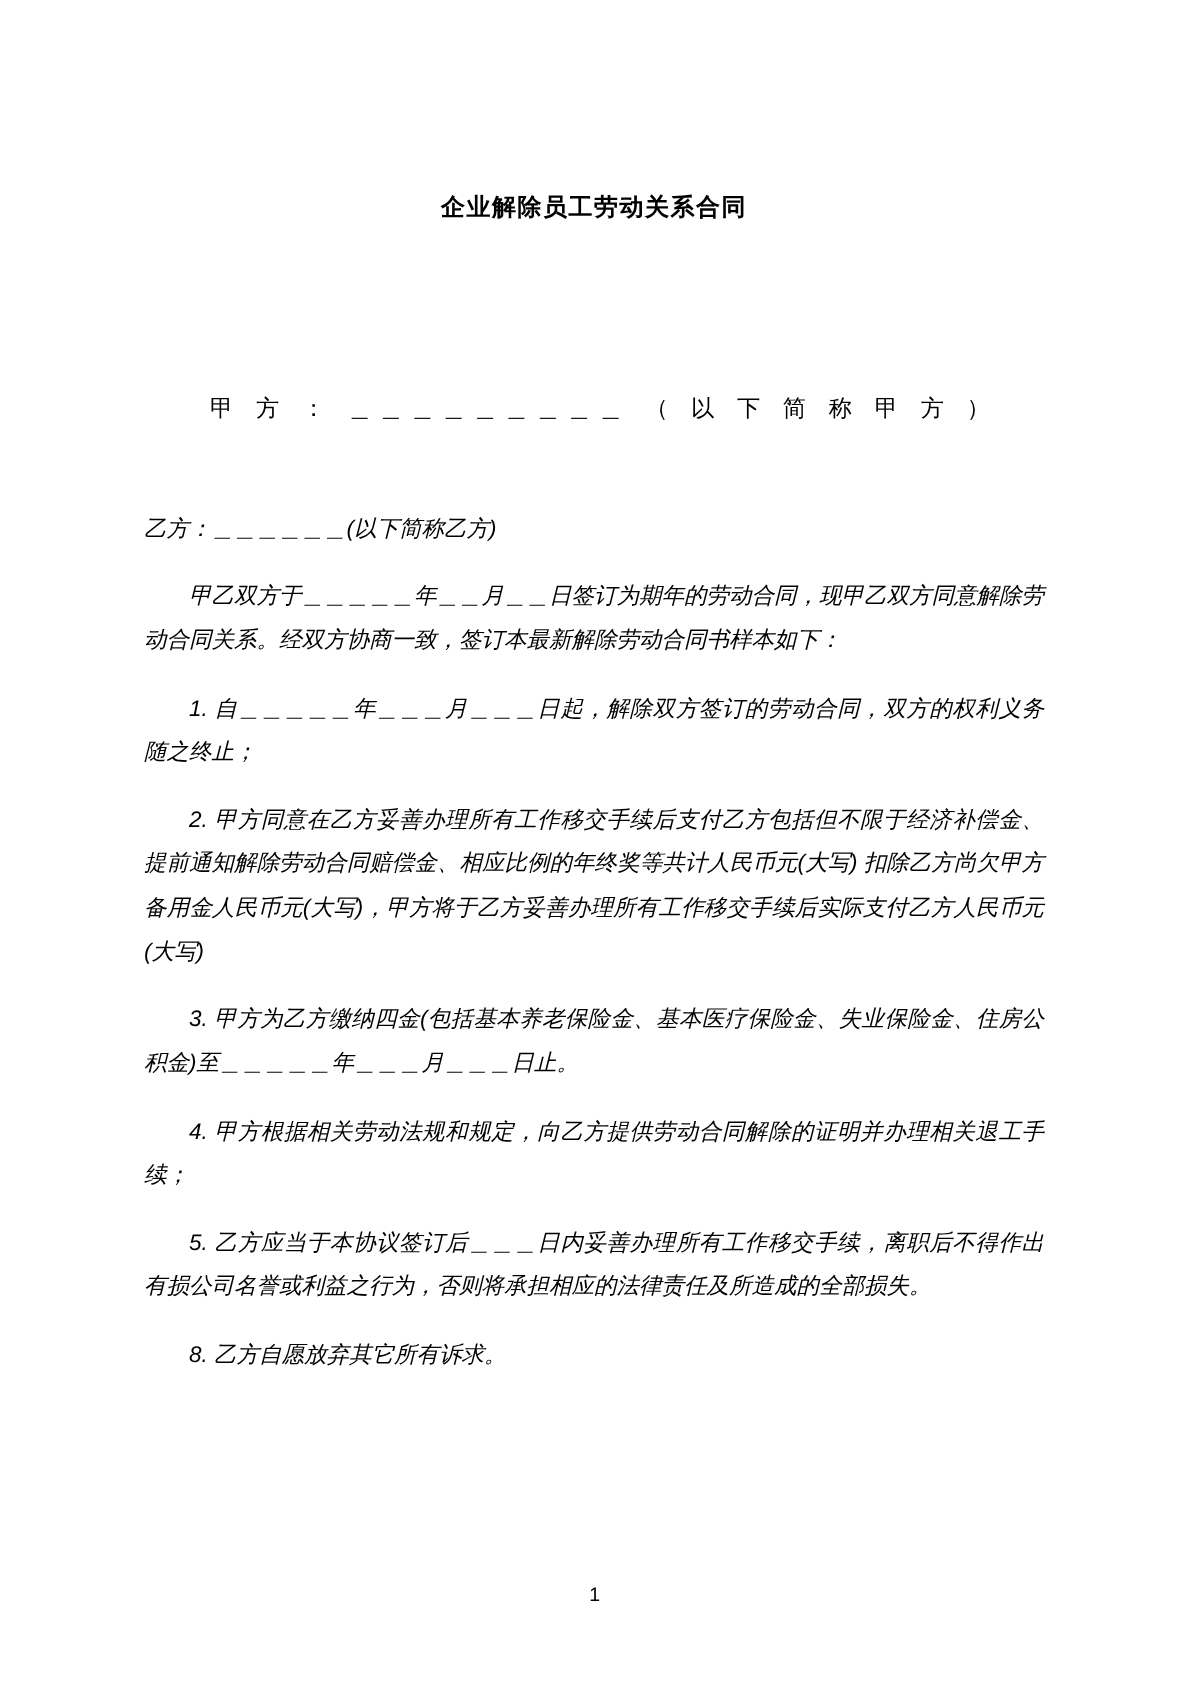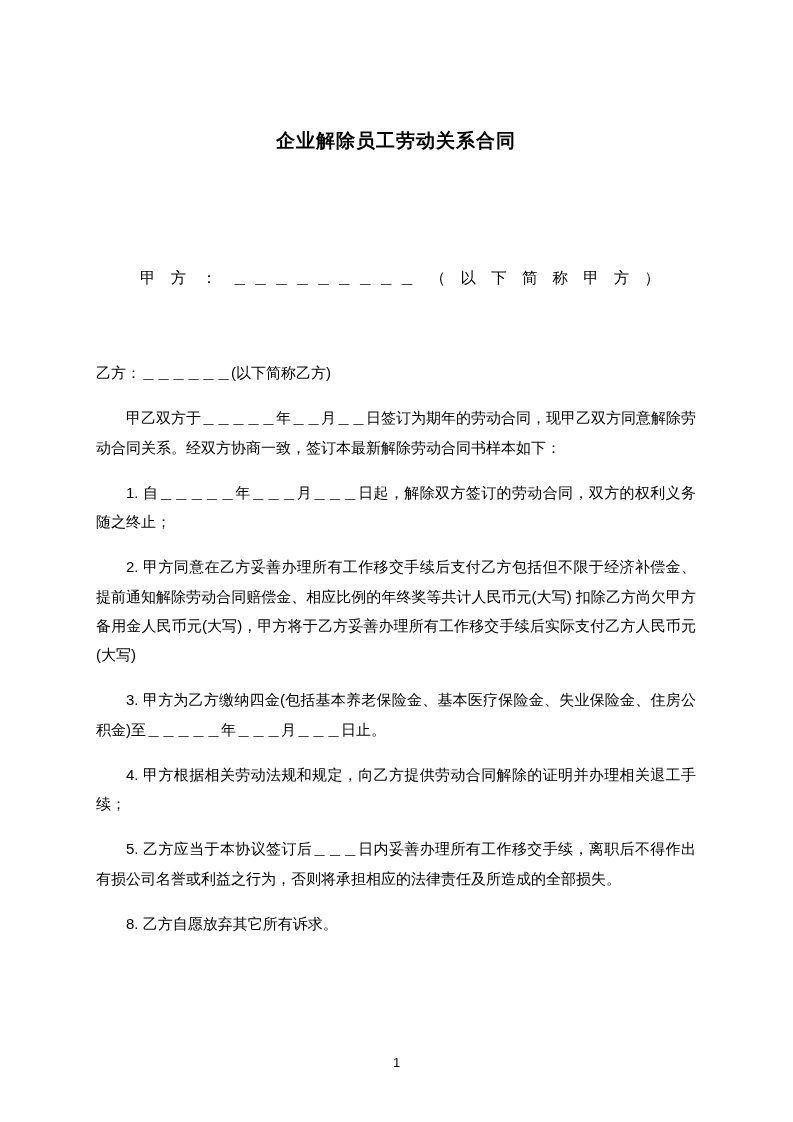--- a/index.html
+++ b/index.html
@@ -23,21 +23,21 @@
   .content {
     position: absolute;
     left: 96px;
     top: 0;
     width: 600px;
   }
   .doc-title {
     margin: 0;
     padding-top: 128px;
     text-align: center;
-    font-size: 19px;
+    font-size: 16px;
     font-weight: bold;
     letter-spacing: 1px;
     line-height: 1.4;
   }
   .spacer-after-title {
     height: 108px;
   }
   .party-a {
     font-size: 15.5px;
     line-height: 1.9;
@@ -46,24 +46,25 @@
     margin: 0 0 12px 44px;
     width: 520px;
     white-space: nowrap;
   }
   .gap-sm {
     height: 38px;
   }
   .para {
     font-size: 15px;
     line-height: 1.95;
-    margin: 16px 0 16px 0;
+    margin: 0 0 16px 0;
     text-align: justify;
     text-indent: 2em;
     word-break: break-all;
+    font-style: italic;
   }
   .para.no-indent {
     text-indent: 0;
   }
   .page-number {
     position: absolute;
     left: 0;
     right: 0;
     top: 1055px;
     text-align: center;

